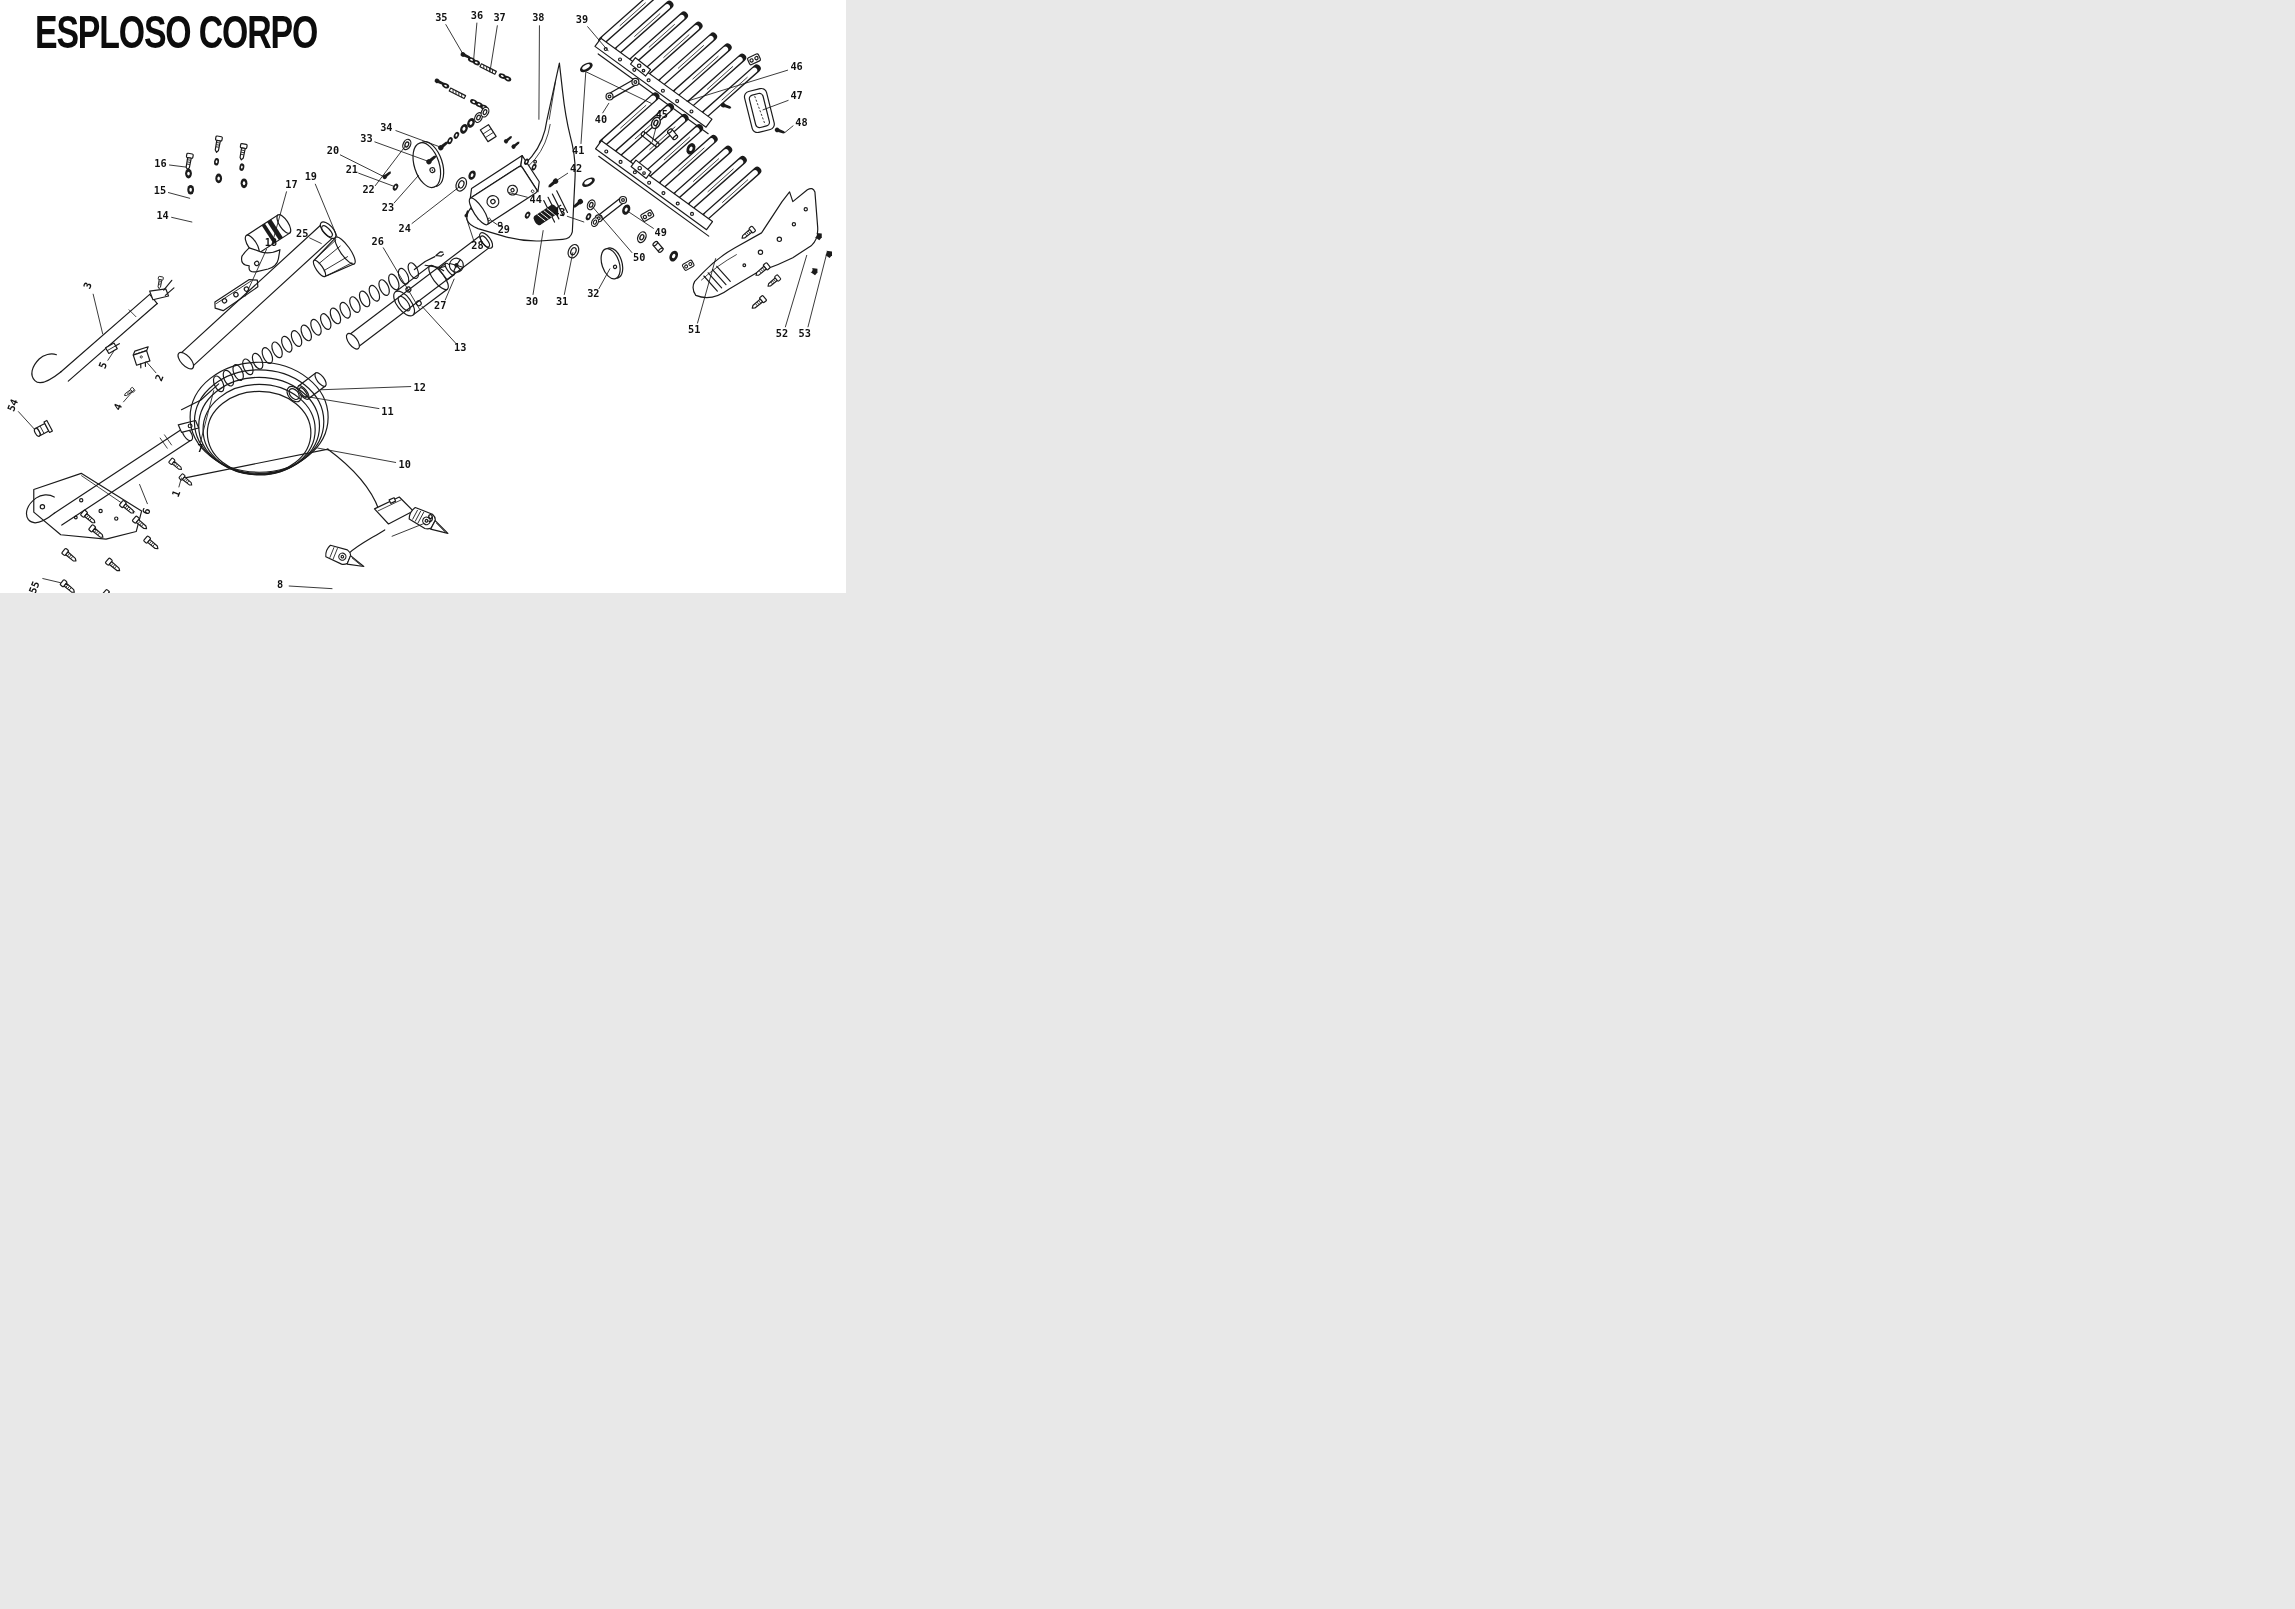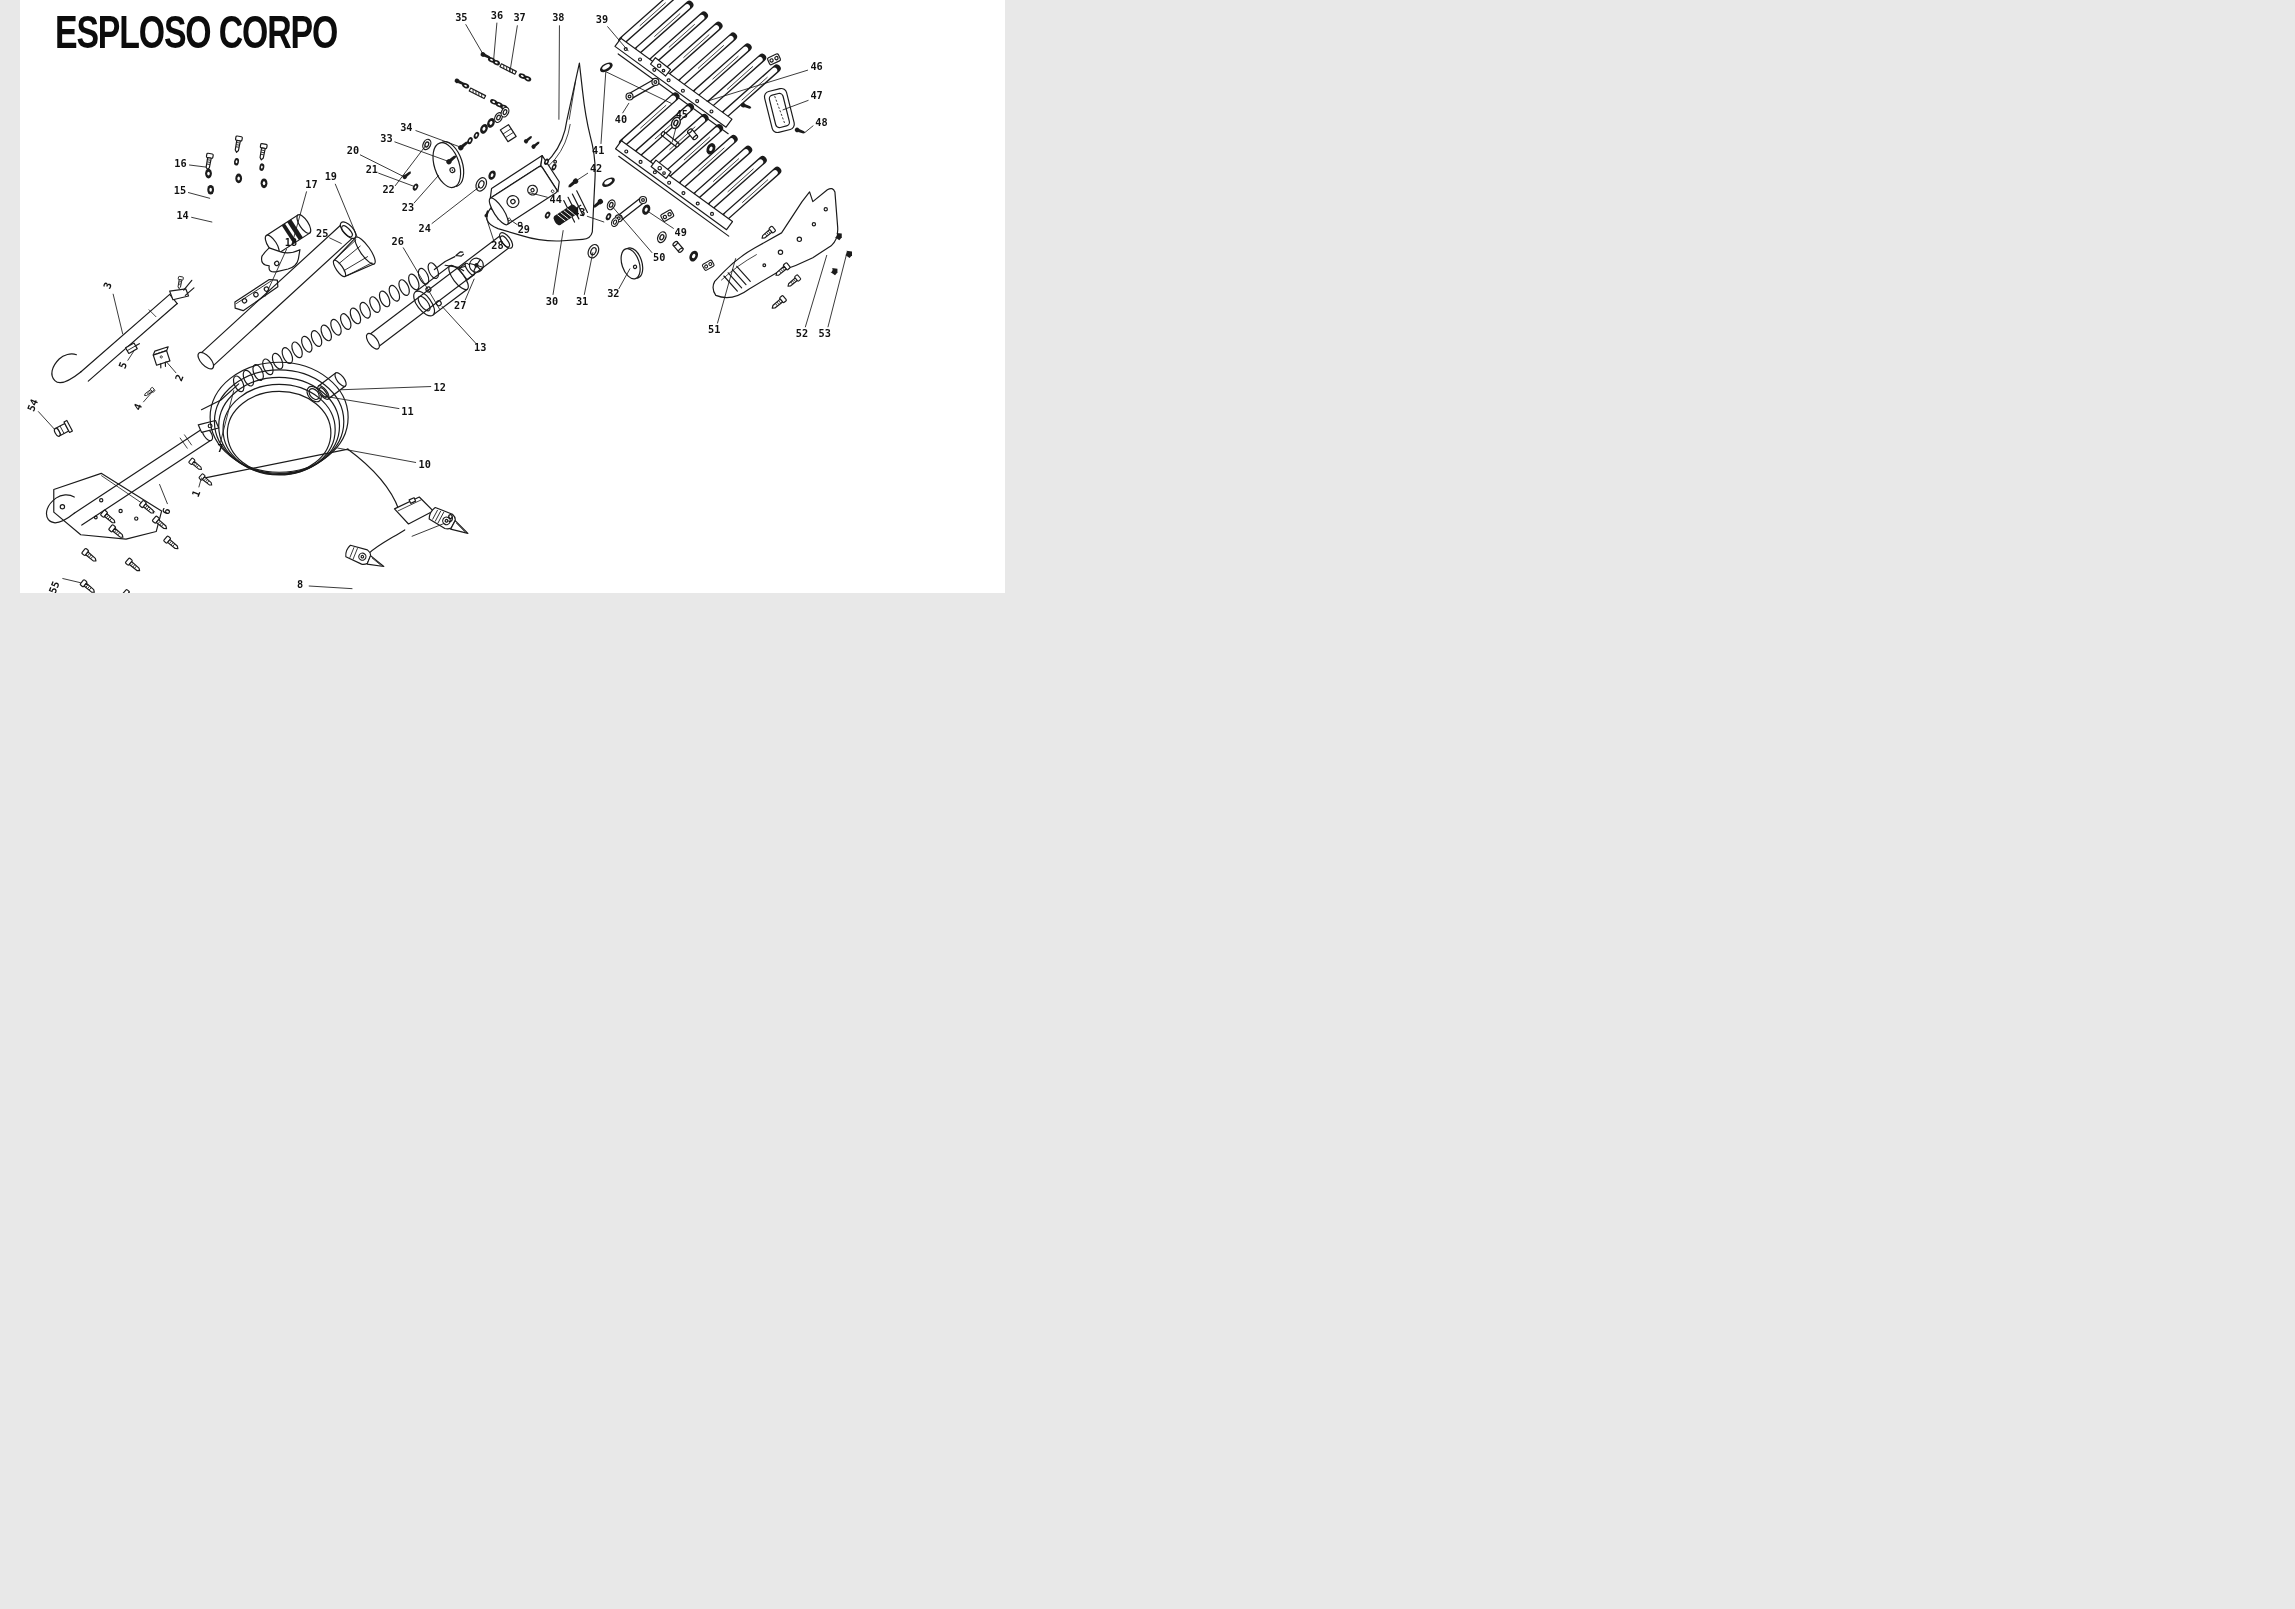--- a/index.html
+++ b/index.html
@@ -1,17 +1,17 @@
 <!DOCTYPE html>
 <html style="font-size:8.6px"><head>
 <meta charset="utf-8">
 <style>
   html,body{margin:0;padding:0;background:#e8e8e8;}
-  .stage{position:relative;width:985px;height:593px;background:#ffffff;overflow:hidden;
-         font-family:"DejaVu Sans Mono",monospace;margin-left:20px;}
+  .stage{position:relative;width:846px;height:593px;background:#ffffff;overflow:hidden;
+         font-family:"DejaVu Sans Mono",monospace;}
   .title{position:absolute;left:35px;top:7.6px;color:#0c0c0c;
          font:800 47px/1 "Liberation Sans",sans-serif;letter-spacing:-1.6px;
          transform:scaleX(.72);transform-origin:0 0;white-space:nowrap;}
   svg{position:absolute;left:0;top:0;}
   .ink{stroke:#1b1b1b;fill:none;stroke-width:2.2;stroke-linejoin:round;stroke-linecap:round;}
   .inkw{stroke:#1b1b1b;fill:#ffffff;stroke-width:2.2;stroke-linejoin:round;}
   .thin{stroke:#1b1b1b;fill:none;stroke-width:1.5;}
   .lead{stroke:#1b1b1b;fill:none;stroke-width:1.6;}
   .num{font:600 19px "DejaVu Sans Mono",monospace;fill:#111;}
 </style>

